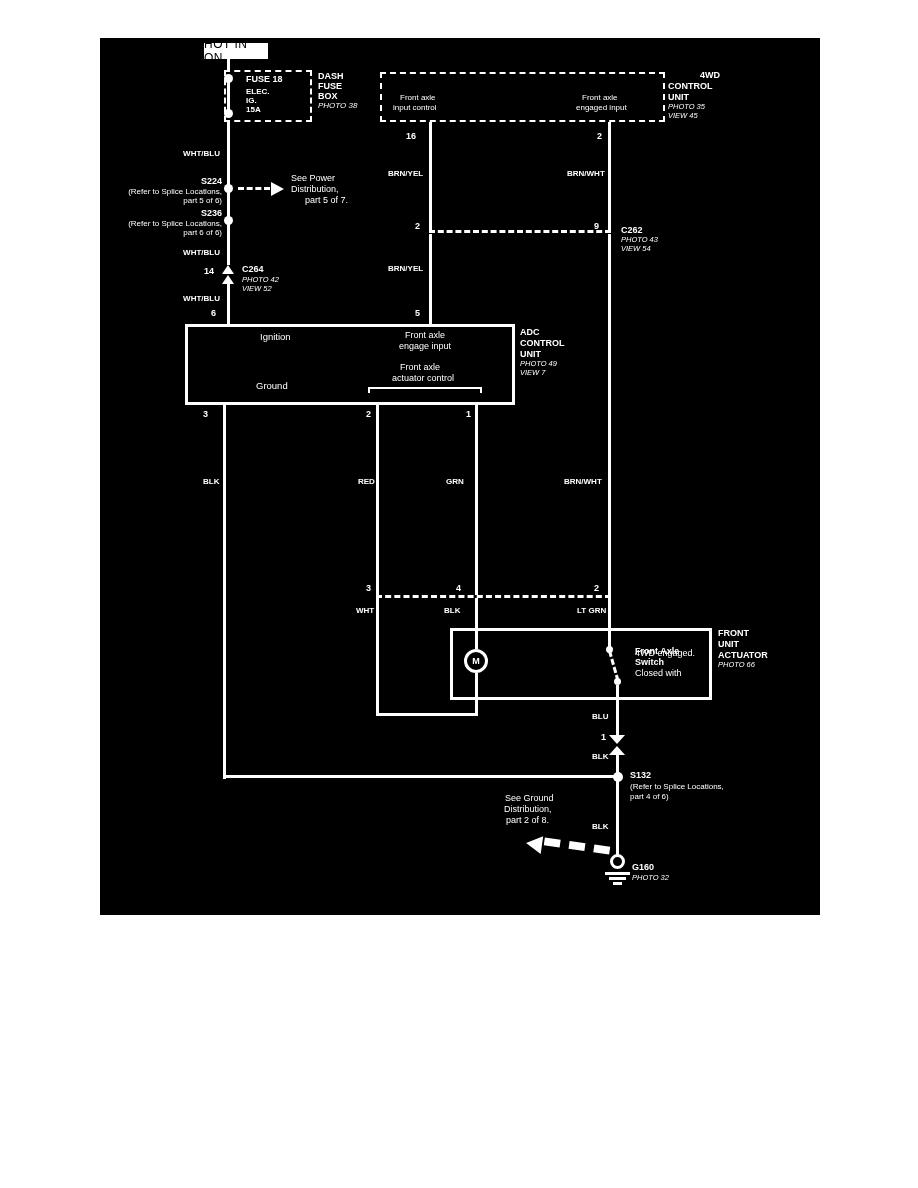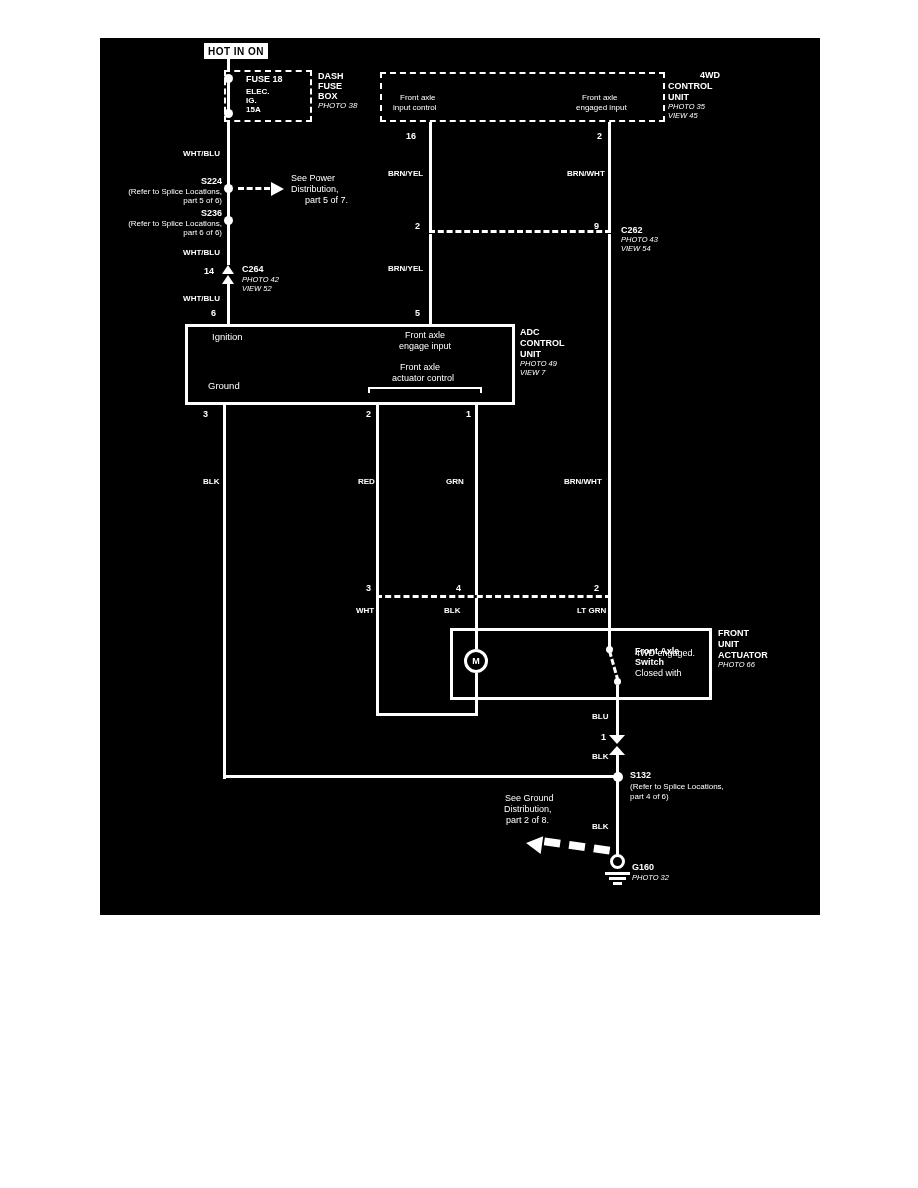--- a/index.html
+++ b/index.html
@@ -6,28 +6,28 @@
   html,body { width:918px; height:1188px; background:#fff; font-family:"Liberation Sans", sans-serif; }
   .page { position:relative; width:918px; height:1188px; background:#ffffff; overflow:hidden; }
   .canvas { position:absolute; left:100px; top:38px; width:720px; height:877px; background:#000; color:#fff; }
   .t  { position:absolute; white-space:nowrap; color:#fff; line-height:1.15; }
   .rt { position:absolute; text-align:right; color:#fff; line-height:1.2; white-space:nowrap; }
   .b  { font-weight:bold; }
   .i  { font-style:italic; }
   .f7 { font-size:7.5px; }
   .f8 { font-size:8px; }
   .f9 { font-size:9px; }
-  .f10{ font-size:9.5px; }
+  .f10{ font-size:9.5px;margin-left:48px; }
   .w   { position:absolute; background:#fff; }
   .dot { position:absolute; background:#fff; border-radius:50%; }
   .dh  { position:absolute; border-top:3px dashed #fff; height:0; }
   .tri { position:absolute; width:0; height:0; }
   .dbox{ position:absolute; border:2px dashed #fff; background:transparent; }
   .sbox{ position:absolute; border:3px solid #fff; background:transparent; }
-  .hot { position:absolute; background:#fff; color:#000; font-size:10px; font-weight:bold;
+  .hot { position:absolute; background:#fff; color:#000; font-size:12px; font-weight:normal;
          display:flex; align-items:center; justify-content:center; letter-spacing:0.5px; }
   .bracket { position:absolute; border-top:2px solid #fff; border-left:2px solid #fff; border-right:2px solid #fff; }
   .motor { position:absolute; border:3px solid #fff; border-radius:50%; background:#000;
            display:flex; align-items:center; justify-content:center; color:#fff; font-size:9px; font-weight:bold; }
   .blade { position:absolute; width:0; border-left:3px dashed #fff; transform-origin:top center; transform:rotate(-16deg); }
   .gdash { position:absolute; border-top:8px dashed #fff; height:0; transform:rotate(8deg); }
   .ring  { position:absolute; border:3px solid #fff; border-radius:50%; background:#000; }
 </style>
 </head>
 <body>

